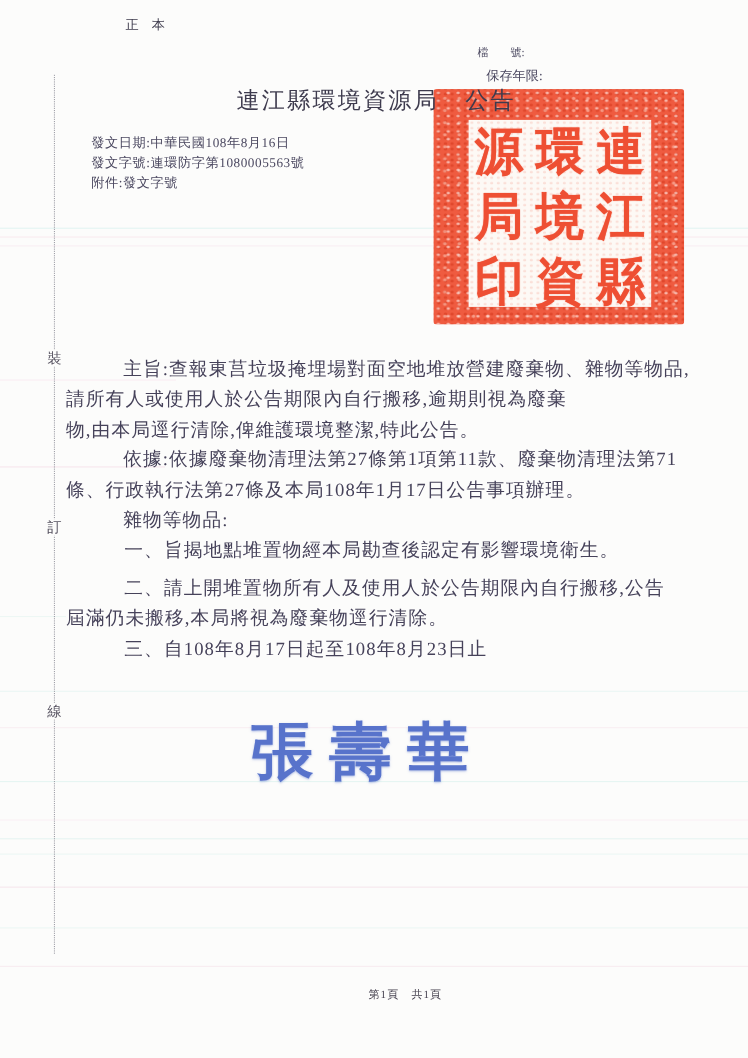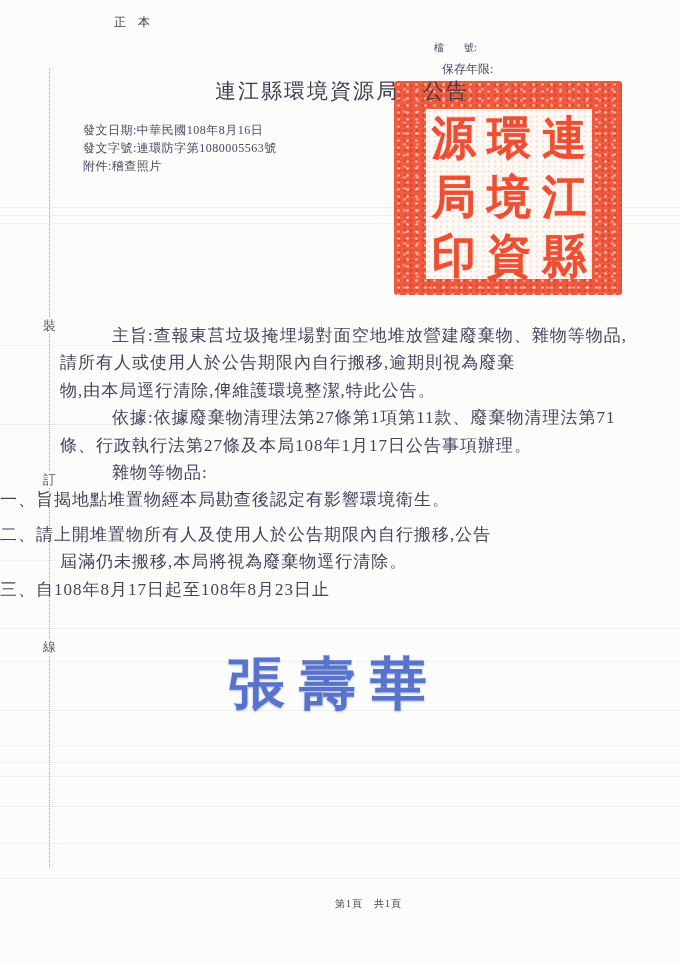--- a/index.html
+++ b/index.html
@@ -13,21 +13,21 @@
   .file-no{left:434px;top:41px;font-size:10px;color:#4b4860;white-space:nowrap;}
   .retention{left:442px;top:61px;font-size:12px;color:#4b4860;white-space:nowrap;}
   .doc-title{left:215px;top:77px;font-size:21px;letter-spacing:2px;color:#3e3b4e;white-space:nowrap;z-index:3;}
   .doc-title .doc-type{margin-left:24px;}
   .meta-block{left:83px;top:121px;font-size:12px;line-height:18px;letter-spacing:.5px;color:#4b4860;}
   .meta-block div{white-space:nowrap;}
   .body-text{left:0;top:322px;width:672px;font-size:17px;line-height:27.4px;letter-spacing:1px;color:#46425a;}
   .bl{white-space:nowrap;}
   .ind-label{padding-left:112px;}
   .ind-cont{padding-left:60px;}
-  .ind-item{}
+  .ind-item{padding-left:113px;}
   .gap-top{margin-top:7px;}
   
   .stamp{
     left:394px;top:81px;width:228px;height:214px;border-radius:3px;z-index:2;
     background-color:#ef5b40;
     background-image:
       radial-gradient(rgba(255,255,255,.55) 1px, rgba(255,255,255,0) 2px),
       radial-gradient(rgba(255,216,202,.5) 1px, rgba(255,216,202,0) 2.2px),
       radial-gradient(rgba(210,52,24,.5) 1px, rgba(210,52,24,0) 2px);
     background-size:9px 7px,13px 11px,6px 5px;
@@ -87,21 +87,21 @@
   <div class="abs file-no">檔　　號:</div>
   <div class="abs retention">保存年限:</div>
 
   <div class="abs doc-title">
     <span>連江縣環境資源局</span><span class="doc-type">公告</span>
   </div>
 
   <div class="abs meta-block">
     <div>發文日期:中華民國108年8月16日</div>
     <div>發文字號:連環防字第1080005563號</div>
-    <div>附件:稽查照片</div>
+    <div>附件:發文字號</div>
   </div>
 
   <div class="abs stamp">
     <div class="stamp-inner">
       <span class="seal-char">源</span>
       <span class="seal-char">環</span>
       <span class="seal-char">連</span>
       <span class="seal-char">局</span>
       <span class="seal-char">境</span>
       <span class="seal-char">江</span>

